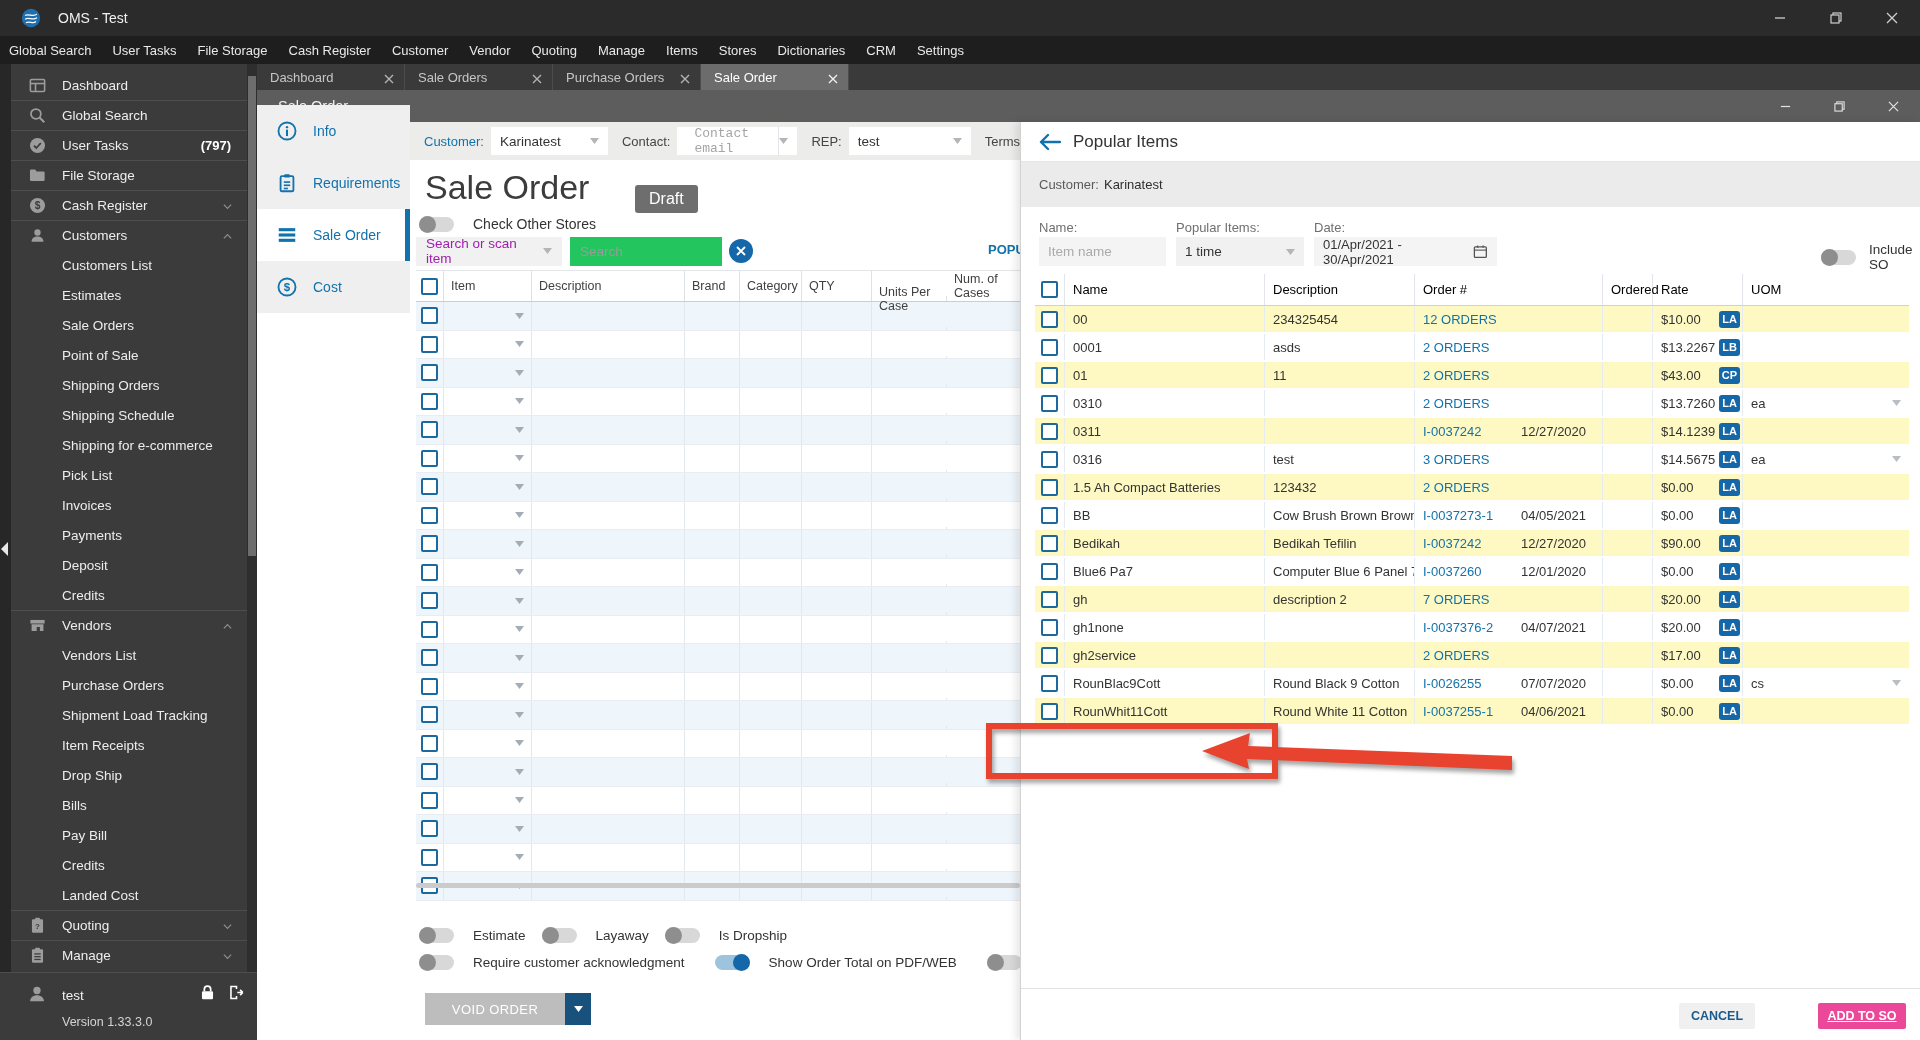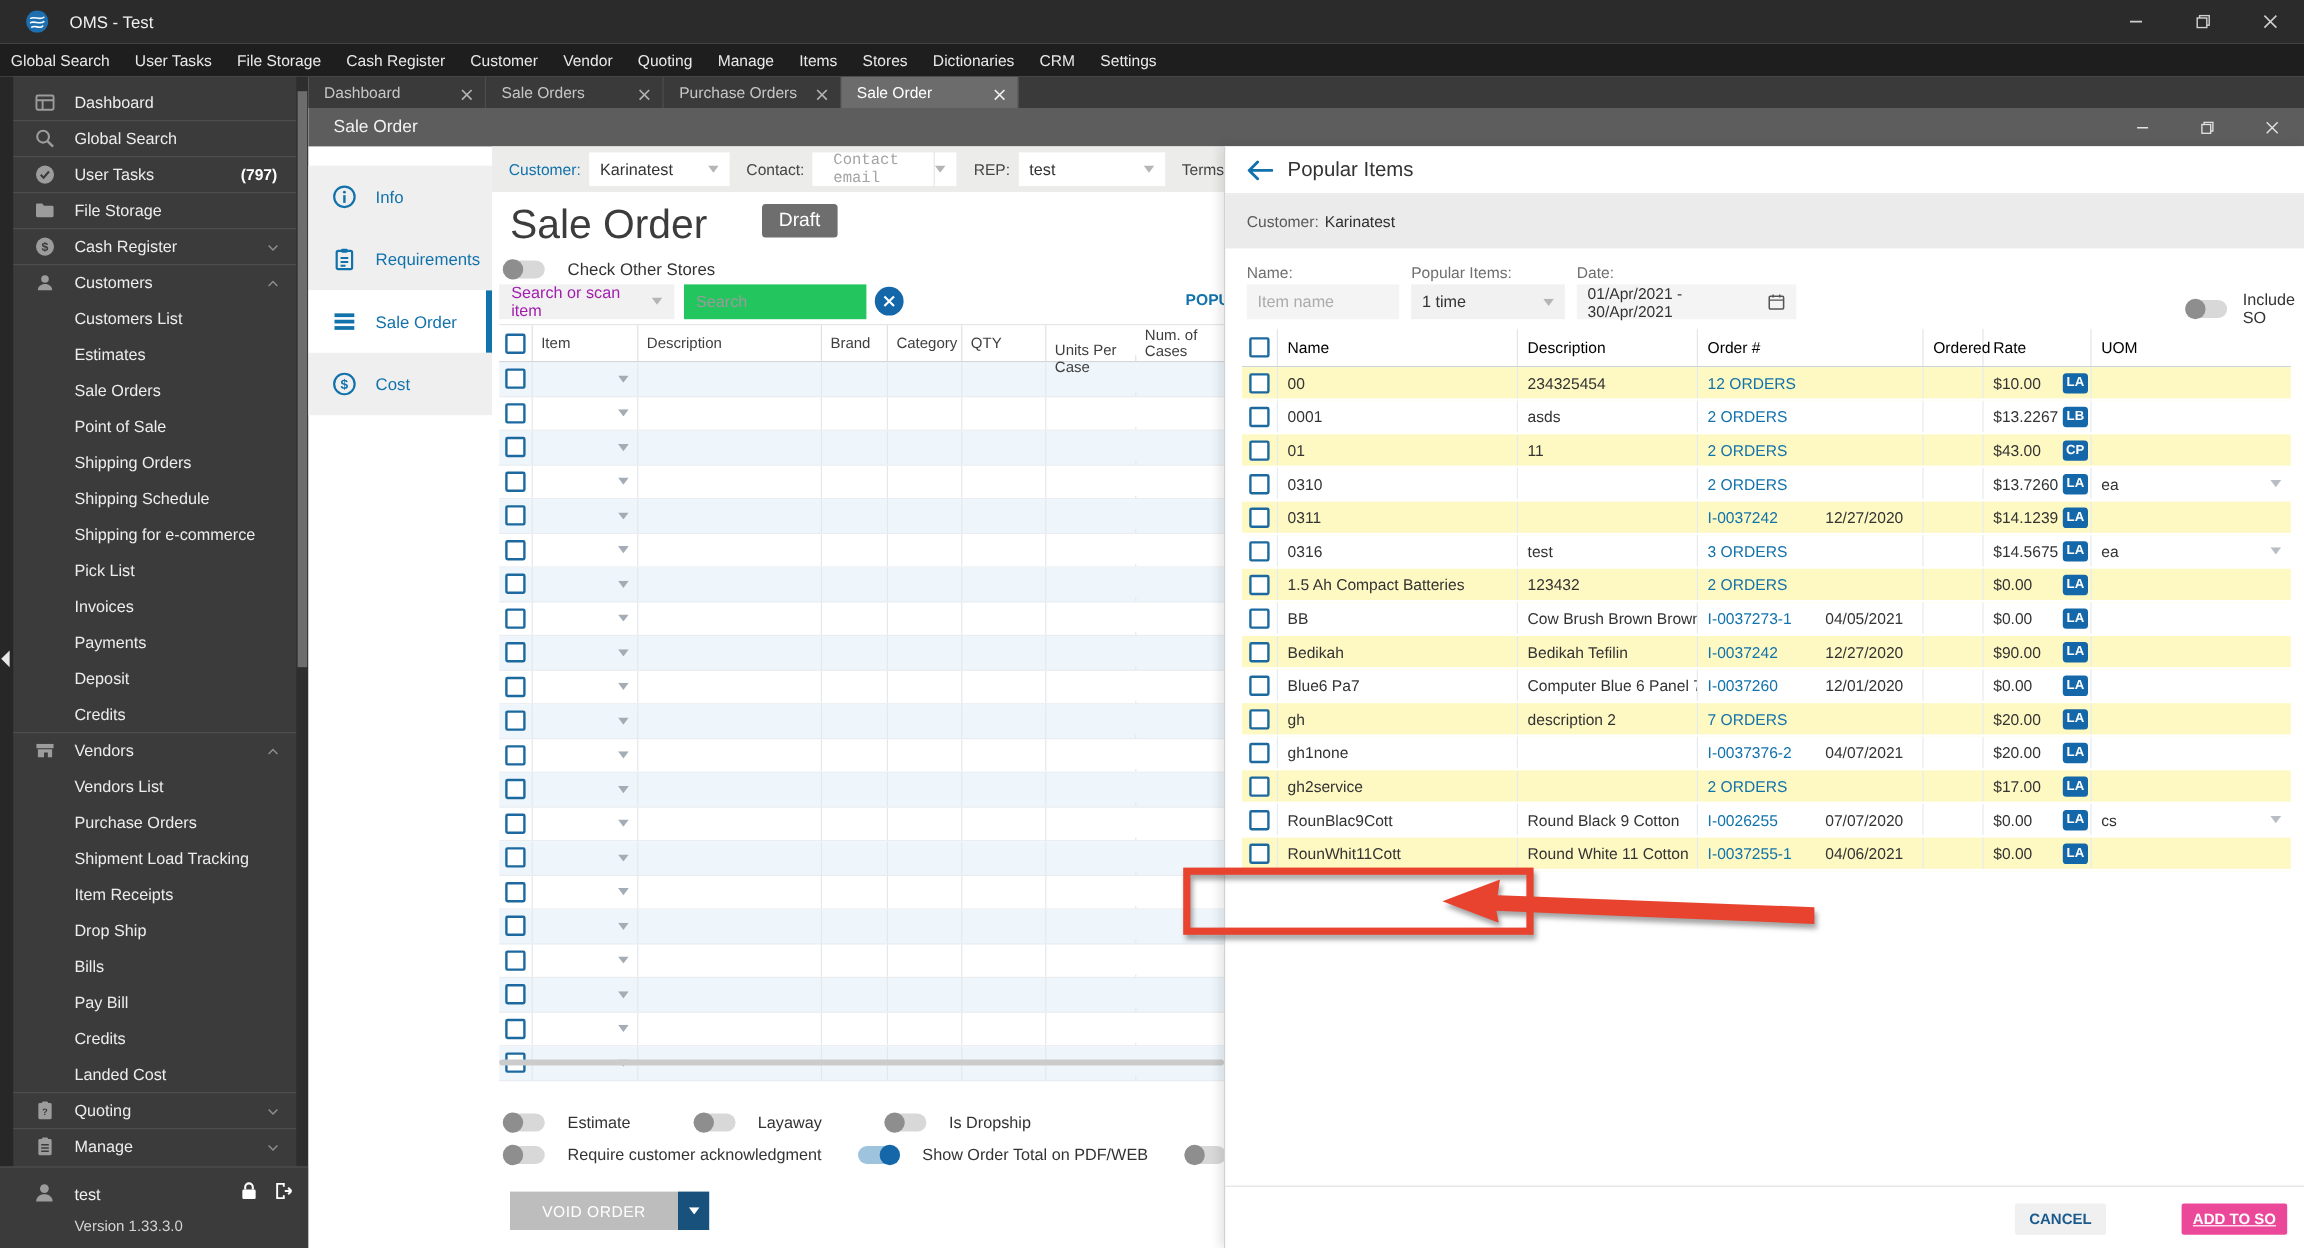--- a/index.html
+++ b/index.html
@@ -52,21 +52,21 @@
 
   
   #inner-window { position:absolute; left:257px; top:90px; width:1663px; height:950px; background:#fff; }
   #inner-titlebar { position:absolute; left:0; top:0; width:1663px; height:32px; background:#5d5d5d; display:flex; align-items:center; }
   #inner-title { color:#f2f2f2; font-size:14.5px; margin-left:21px; }
   .ictl { width:54px; height:32px; display:flex; align-items:center; justify-content:center; color:#e3e3e3; }
   .ictl svg { width:11px; height:11px; }
   #inner-ctls { margin-left:auto; display:flex; }
 
   
-  #steps { position:absolute; left:0; top:48px; width:153px; }
+  #steps { position:absolute; left:0; top:15px; width:153px; }
   .step { height:52px; background:#efefef; display:flex; align-items:center; position:relative; }
   .step .st-icon { width:22px; height:22px; color:#1272ab; margin-left:19px; }
   .step .st-icon svg { width:100%; height:100%; }
   .step .st-label { color:#1272ab; font-size:14px; margin-left:15px; }
   .step.selected { background:#fff; }
   .step.selected:after { content:""; position:absolute; right:0; top:0; width:5px; height:100%; background:#1272ab; }
 
   
   #fieldsbar { position:absolute; left:153px; top:32px; width:1510px; height:38px; background:#ececeb; display:flex; align-items:center; }
   .fld-label { font-size:13px; color:#454545; margin-left:14px; white-space:nowrap; }
@@ -74,21 +74,21 @@
   .sel-white { background:#fff; height:28px; display:flex; align-items:center; padding:0 9px; margin-left:7px; font-size:13.5px; color:#333; }
   .sel-white .ph { color:#a5a5a5;font-family:Liberation Mono, monospace; }
   .sel-tri { margin-left:auto; color:#b5b5b5; width:9px; height:6px; }
   .sel-tri svg { display:block; width:9px; height:6px; }
   #customer-select { width:117px; }
   #contact-select { width:120px; }
   #rep-select { width:122px; }
 
   
   #so-title { position:absolute; left:168px; top:78px; font-size:34px; color:#3c3c3c; }
-  #draft-badge { position:absolute; left:378px; top:80px; background:#6e6e6e; color:#fff; font-size:16px; padding:5px 14px; border-radius:3px; }
+  #draft-badge { position:absolute; left:378px; top:95px; background:#6e6e6e; color:#fff; font-size:16px; padding:5px 14px; border-radius:3px; }
   .tgl { width:35px; height:15px; border-radius:8px; background:#d8d8d8; position:relative; flex:0 0 auto; }
   .tgl .knob { position:absolute; left:0; top:-1px; width:17px; height:17px; border-radius:50%; background:#8e8e8e; }
   .tgl.on { background:#9ec4dd; }
   .tgl.on .knob { left:auto; right:0; background:#1467a8; }
   #check-other-row { position:absolute; left:162px; top:126px; display:flex; align-items:center; }
   #check-other-row .tlabel { margin-left:19px; font-size:14px; color:#333; }
   #search-row { position:absolute; left:159px; top:146px; height:30px; display:flex; align-items:center; }
   .sel-gray { background:#f1f1f1; height:29px; display:flex; align-items:center; padding:0 10px; color:#a21caf; font-size:13.5px; }
   #item-search-select { width:146px; }
   #search-input { width:152px; height:29px; background:#22c55e; border:none; outline:none; margin-left:8px; padding:0 10px; font-size:13.5px; font-family:"Liberation Sans",sans-serif; color:#333; }
@@ -107,21 +107,21 @@
   .lc0 { width:28px; justify-content:center; padding-left:0; }
   .lc1 { width:88px; } .lc2 { width:153px; } .lc3 { width:55px; } .lc4 { width:62px; }
   .lc5 { width:70px; } .lc6 { width:75px;margin-top:25px; } .lc7 { width:73px; border-right:none; }
   .cb { width:17px; height:17px; border:2px solid #1b699f; border-radius:2px; background:#fff; flex:0 0 auto; }
   .row-tri { position:absolute; right:7px; color:#a4adb5; width:9px; height:6px; }
   .row-tri svg { display:block; width:9px; height:6px; }
   #left-hscroll { position:absolute; left:159px; top:793px; width:604px; height:5px; background:#cbcbcb; border-radius:3px; }
 
   
   .tglrow { position:absolute; left:162px; display:flex; align-items:center; }
-  #tglrow1 { top:838px; gap:52px; }
+  #tglrow1 { top:838px; gap:16px; }
   #tglrow2 { top:865px; gap:30px; }
   .tglpair { display:flex; align-items:center; white-space:nowrap; }
   .tglpair .tlabel { margin-left:19px; font-size:13.5px; color:#333; }
   #void-row { position:absolute; left:168px; top:903px; display:flex; }
   #void-button { width:140px; height:32px; background:#bdbdbd; color:#fff; font-size:13px; letter-spacing:.4px; display:flex; align-items:center; justify-content:center; }
   #void-caret { width:26px; height:32px; background:#17517c; color:#fff; display:flex; align-items:center; justify-content:center; }
   #void-caret svg { width:9px; height:6px; }
 
   
   #popular-panel { position:absolute; left:763px; top:32px; width:900px; height:918px; background:#fff; border-left:1px solid #d2d2d2; box-shadow:-4px 0 8px rgba(0,0,0,.10); }

